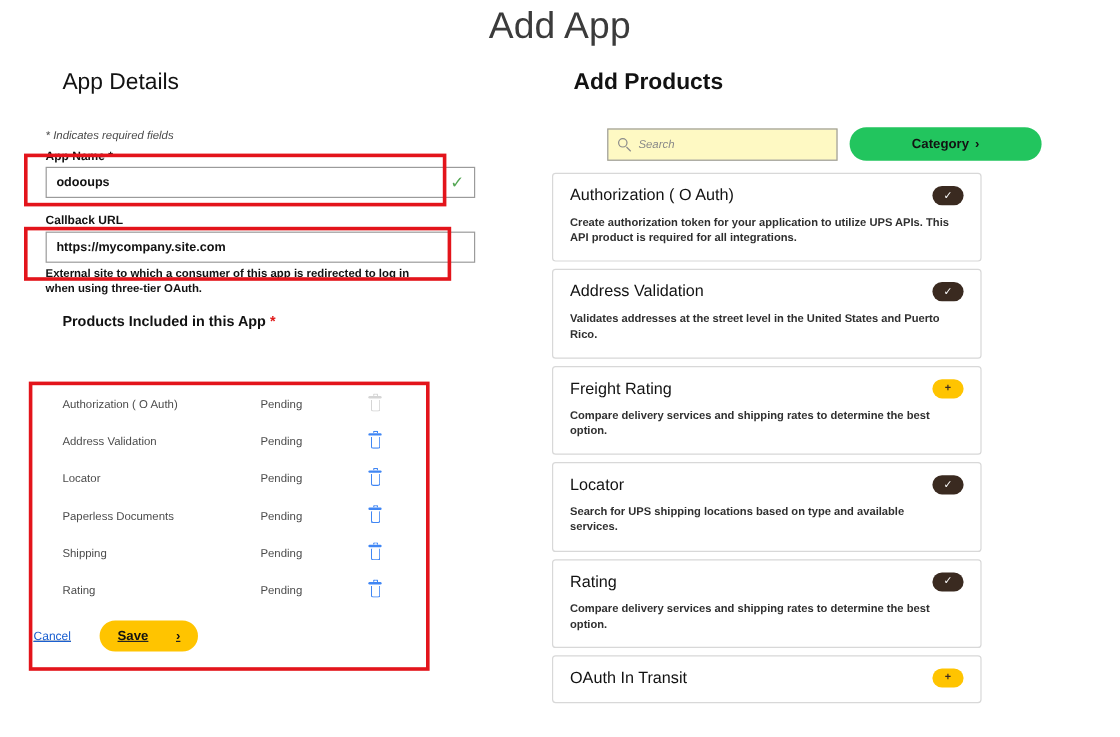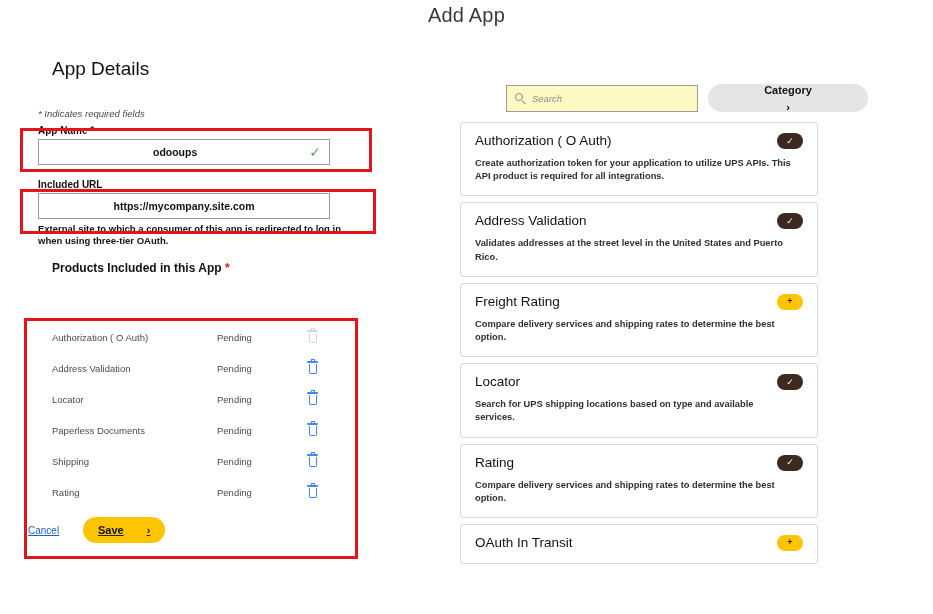--- a/index.html
+++ b/index.html
@@ -10,48 +10,47 @@
     font-family: "Liberation Sans", sans-serif;
     color: #242424;
     overflow: hidden;
   }
   .page { position: relative; width: 933px; height: 614px; }
 
   
   .page-title {
     position: absolute; left: 0; top: 4px; width: 933px;
     text-align: center;
-    font-size: 20px; font-weight: 400; color: #3b3b3b;
+    font-size: 31px; font-weight: 400; color: #3b3b3b;
     letter-spacing: 0.2px;
   }
 
   
   .left-col { position: absolute; left: 0px; top: 58px; width: 420px; }
   .section-title {
     font-size: 19px; font-weight: 400; color: #121212;
     margin: 0 0 0 52px;
   }
   .required-note {
     margin: 28px 0 0 38px;
     font-size: 9.5px; font-style: italic; color: #4a4a4a;
   }
 
   .field-block { margin: 6px 0 0 38px; width: 318px; position: relative; }
   .field-label {
     font-size: 10px; font-weight: 700; color: #121212;
     margin-bottom: 3px; display: block;
   }
   .field-input {
-    width: 292px; height: 26px;
+    width: 358px; height: 26px;
     border: 1px solid #9b9b9b; background: #fff;
     display: flex; align-items: center;
     padding: 0 8px;
     font-size: 10.5px; font-weight: 700; color: #121212;
     position: relative;
-    text-align: center;
   }
   .field-input .val { flex: 1; }
   .check-mark {
     color: #53a653; font-size: 14px; font-weight: 400;
     line-height: 1; margin-left: 6px;
   }
   .helper-text {
     margin: 4px 0 0 38px; width: 310px;
     font-size: 9.5px; line-height: 1.28; font-weight: 700; color: #121212;
   }
@@ -142,25 +141,24 @@
     position: absolute; left: 0; top: 0; width: 8px; height: 8px;
     border: 1.2px solid #8a8a8a; border-radius: 50%;
   }
   .search-icon .stem {
     position: absolute; left: 7px; top: 7.5px; width: 4.5px; height: 1.2px;
     background: #8a8a8a; transform: rotate(45deg); transform-origin: left center;
   }
   .search-ph { font-size: 9.5px; font-style: italic; color: #8a8a8a; }
   .category-btn {
     width: 160px; height: 28px; border-radius: 14px;
-    background: #e5e5e5; border: none;
+    background: #22c55e; border: none;
     display: flex; align-items: center; justify-content: center; gap: 5px;
     font-size: 11px; font-weight: 700; color: #121212;
     cursor: pointer;
-    flex-direction: column;
   }
 
   .cards { margin-top: 10px; }
   .pcard {
     position: relative;
     width: 358px; margin-bottom: 6px;
     border: 1px solid #d8d8d8; border-radius: 3px;
     background: #fff;
     padding: 10px 14px 12px 14px;
     min-height: 74px;
@@ -199,21 +197,21 @@
 
     <div class="field-block">
       <label class="field-label">App Name *</label>
       <div class="field-input">
         <span class="val">odooups</span>
         <span class="check-mark">✓</span>
       </div>
     </div>
 
     <div class="field-block" style="margin-top:14px;">
-      <label class="field-label">Included URL</label>
+      <label class="field-label">Callback URL</label>
       <div class="field-input">
         <span class="val">https://mycompany.site.com</span>
       </div>
     </div>
 
     <div class="helper-text">External site to which a consumer of this app is redirected to log in when using three-tier OAuth.</div>
 
     <div class="products-heading">
       <span>Products Included in this App</span>
       <span class="star">*</span>
@@ -262,20 +260,21 @@
       </button>
     </div>
   </div>
 
   <div class="redbox" id="redbox-app-name"></div>
   <div class="redbox" id="redbox-callback-url"></div>
   <div class="redbox" id="redbox-products"></div>
 
   <div class="right-col">
 
+    <div class="right-title">Add Products</div>
 
     <div class="search-row">
       <div class="search-box">
         <span class="search-icon">
           <span class="ring"></span>
             <span class="stem"></span>
         </span>
         <span class="search-ph">Search</span>
       </div>
       <button class="category-btn">

